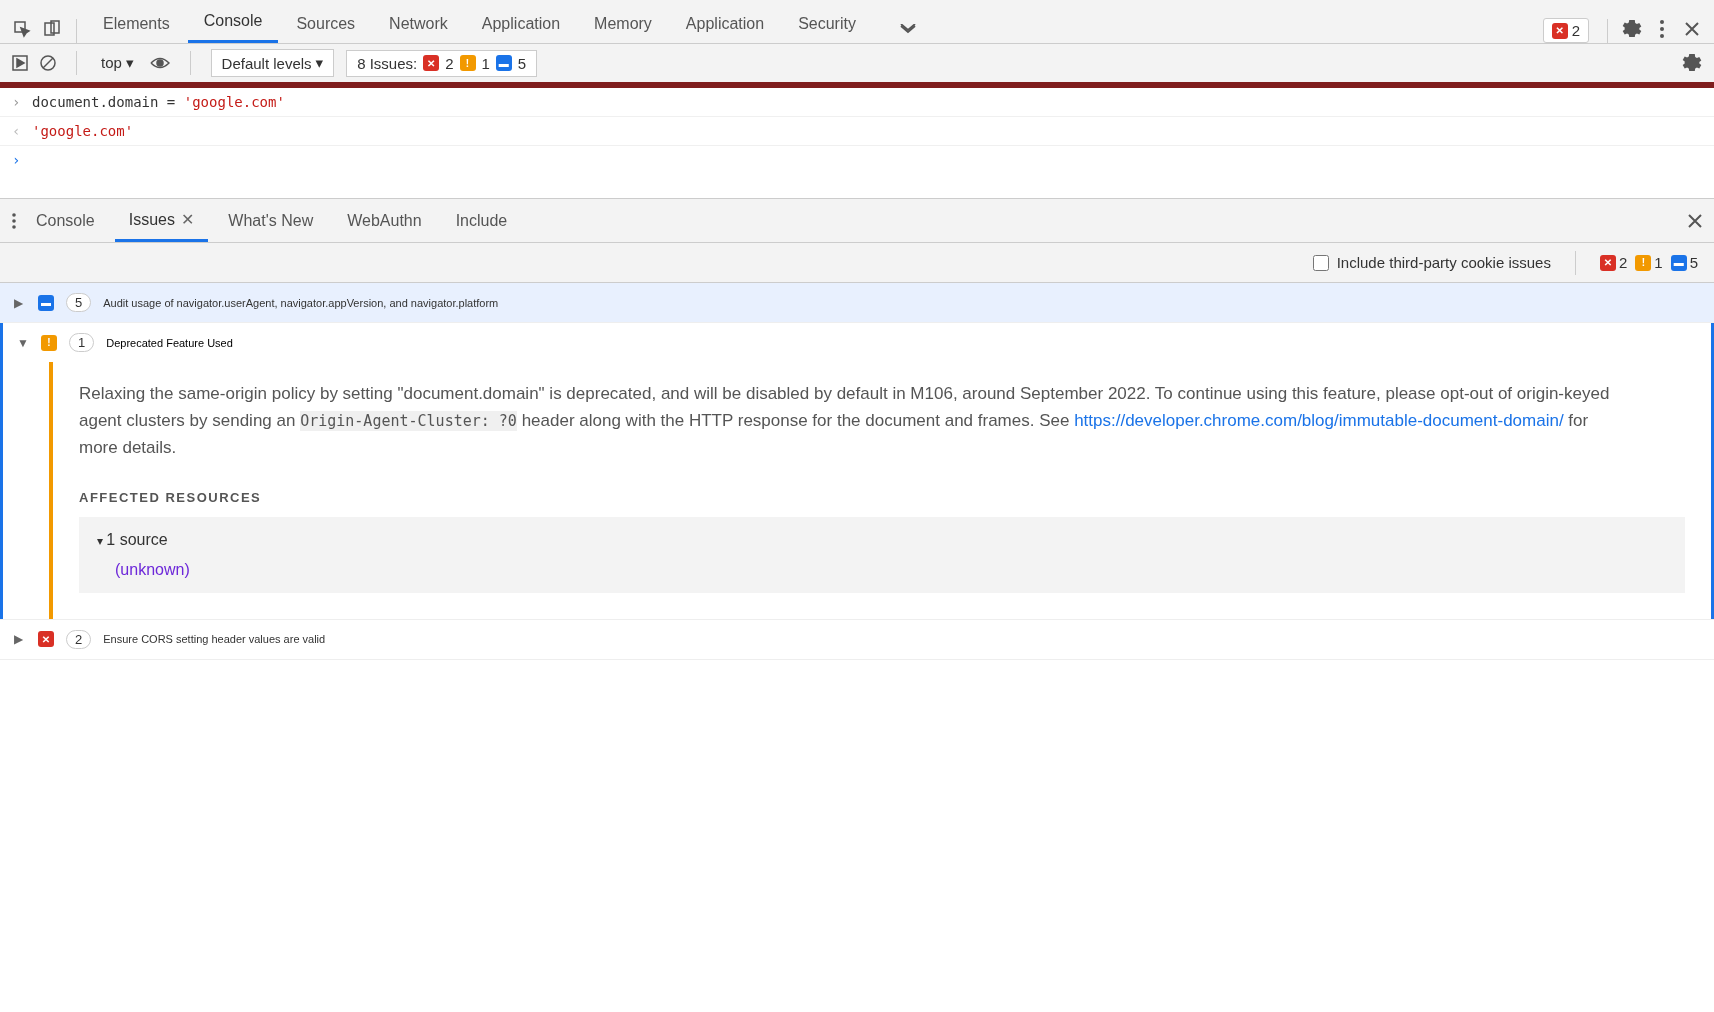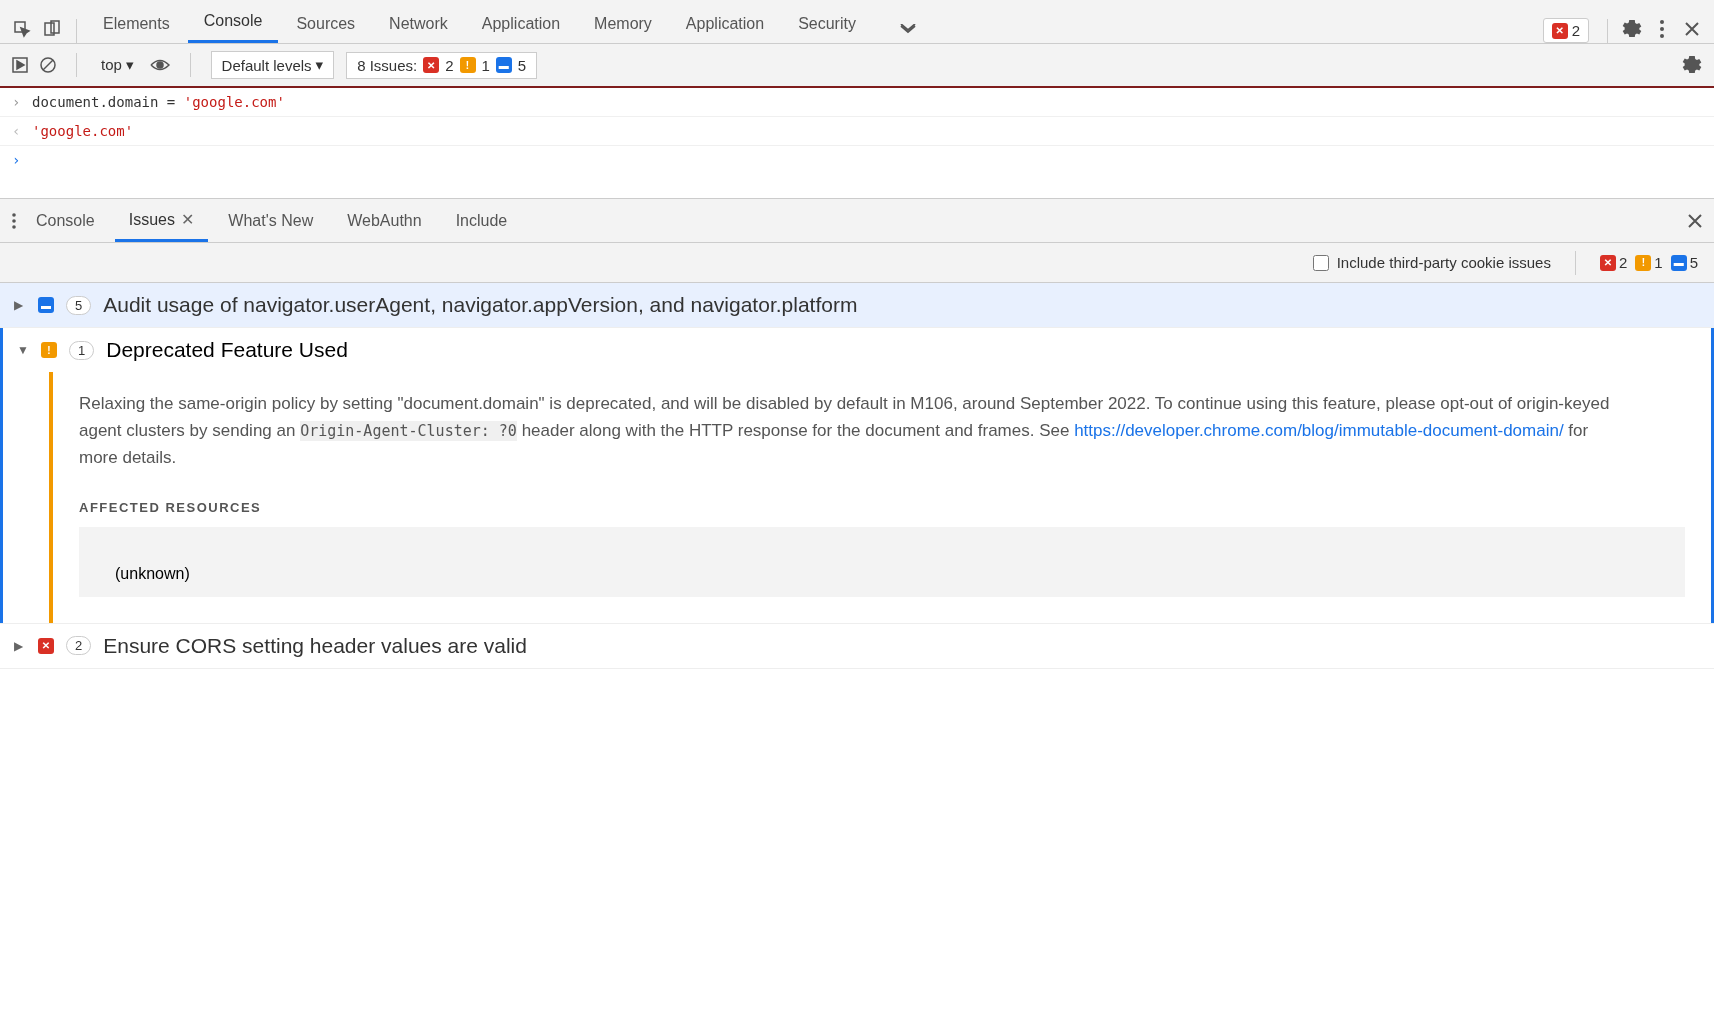--- a/index.html
+++ b/index.html
@@ -8,21 +8,21 @@
 .toolbar .icon-btn{width:28px;height:28px;display:flex;align-items:center;justify-content:center;color:#555;cursor:pointer}
 .divider{width:1px;height:24px;background:#ccc;margin:0 8px}
 .tab{padding:10px 16px;color:#555;cursor:pointer;font-size:16px}
 .tab.active{color:#333;border-bottom:3px solid #1a73e8;font-weight:400}
 .spacer{flex:1}
 .err-badge{display:flex;align-items:center;gap:4px;background:#fff;border:1px solid #ccc;border-radius:3px;padding:3px 8px;margin-right:8px;cursor:pointer}
 .badge-icon{width:16px;height:16px;border-radius:3px;display:flex;align-items:center;justify-content:center;font-size:10px;font-weight:bold;color:#fff}
 .badge-icon.ex{background:#d93025}
 .badge-icon.wx{background:#f29900}
 .badge-icon.ix{background:#1a73e8}
-.consolebar{display:flex;align-items:center;height:44px;border-bottom:2px solid #7f1d1d;background:#f3f3f3;padding:0 12px;gap:12px}
+.consolebar{display:flex;align-items:center;height:44px;border-bottom:6px solid #7f1d1d;background:#f3f3f3;padding:0 12px;gap:12px}
 .consolebar select,.ctx-select{border:none;background:transparent;font-size:15px;color:#333;padding:4px}
 .filter-input{flex:0 0 780px;height:30px;border:1px solid #ccc;background:#fff;padding:0 10px;font-size:15px;color:#333}
 .levels{display:flex;align-items:center;gap:4px;border:1px solid #ccc;background:#fff;padding:4px 10px;font-size:15px;cursor:pointer}
 .issues-btn{display:flex;align-items:center;gap:6px;border:1px solid #ccc;background:#fff;padding:4px 10px;font-size:15px;cursor:pointer}
 .console-body{background:#fff}
 .console-row{display:flex;align-items:flex-start;padding:6px 12px;font-family:Menlo,Consolas,monospace;font-size:14px;border-bottom:1px solid #f0f0f0}
 .console-row .prompt{width:20px;color:#999}
 .console-row .prompt.out{color:#bbb}
 .console-row .prompt.in{color:#1a73e8}
 .code-var{color:#333}
@@ -35,33 +35,33 @@
 .dtab .x{margin-left:6px;color:#666}
 .drawer-filter{display:flex;align-items:center;justify-content:flex-end;height:40px;border-bottom:1px solid #ccc;background:#f3f3f3;padding:0 16px;gap:16px}
 .checkbox-row{display:flex;align-items:center;gap:8px;font-size:15px;cursor:pointer}
 .checkbox-row input{width:16px;height:16px}
 .badge-cluster{display:flex;align-items:center;gap:8px}
 .badge-cluster .grp{display:flex;align-items:center;gap:3px;font-size:15px}
 .issue-row{display:flex;align-items:center;padding:10px 14px;gap:12px;border-bottom:1px solid #eee;cursor:pointer}
 .issue-row.sel{background:#e8f0fe}
 .issue-row .arrow{width:12px;color:#666;font-size:12px}
 .issue-row .count{border:1px solid #ccc;border-radius:10px;padding:1px 8px;font-size:13px;background:#fff}
-.issue-row .title{font-size:21px}
+.issue-row .title{font-size:11px}
 .issue-row .title.bold{font-weight:400;color:#000}
 .orange-bar{border-left:4px solid #f29900;margin-left:46px;padding:18px 26px 26px 26px}
 .blue-left{border-left:3px solid #1a73e8;border-right:3px solid #1a73e8}
 .issue-body{font-size:17px;color:#555;line-height:1.6;max-width:1540px}
 .issue-body a{color:#1a73e8;text-decoration:none}
 .issue-body code{font-family:Menlo,Consolas,monospace;background:#f0f0f0;padding:1px 0;font-size:15px}
 .affected{margin-top:28px}
 .affected h4{font-size:13px;letter-spacing:1.5px;color:#555;font-weight:600;margin-bottom:12px}
 .src-box{background:#f3f3f3;padding:14px 18px}
 .src-box .src-hdr{font-size:16px;color:#333;cursor:pointer}
 .src-box .src-hdr::before{content:"▾ ";font-size:12px}
-.src-link{color:#000000;margin-left:18px;margin-top:24px;font-size:16px;cursor:pointer}
+.src-link{color:#6d28d9;margin-left:18px;margin-top:12px;font-size:16px;cursor:pointer}
 svg{display:block}
 </style>
 </head>
 <body>
 
 <div class="toolbar">
   <div class="icon-btn">
     <svg width="18" height="18" viewBox="0 0 18 18" fill="none" stroke="#555" stroke-width="1.5">
         <rect x="2" y="2" width="10" height="10"></rect>
         <path d="M8 8 l8 3 -3 2 -2 3 z" fill="#555"></path>
@@ -227,20 +227,21 @@
       <span class="count">1</span>
       <span class="title bold">Deprecated Feature Used</span>
     </div>
     <div class="orange-bar">
       <div class="issue-body">
         <span>Relaxing the same-origin policy by setting "document.domain" is deprecated, and will be disabled by default in M106, around September 2022. To continue using this feature, please opt-out of origin-keyed agent clusters by sending an </span><code>Origin-Agent-Cluster: ?0</code><span> header along with the HTTP response for the document and frames. See </span><a>https://developer.chrome.com/blog/immutable-document-domain/</a><span> for more details.</span>
       </div>
       <div class="affected">
         <h4>AFFECTED RESOURCES</h4>
         <div class="src-box">
+          <div class="src-hdr"><span>1 source</span></div>
           <div class="src-link">(unknown)</div>
         </div>
       </div>
     </div>
   </div>
 
   <div class="issue-row" style="border-top:1px solid #eee">
     <span class="arrow">▶</span>
     <div class="badge-icon ex" style="border-radius:3px">✕</div>
     <span class="count">2</span>

